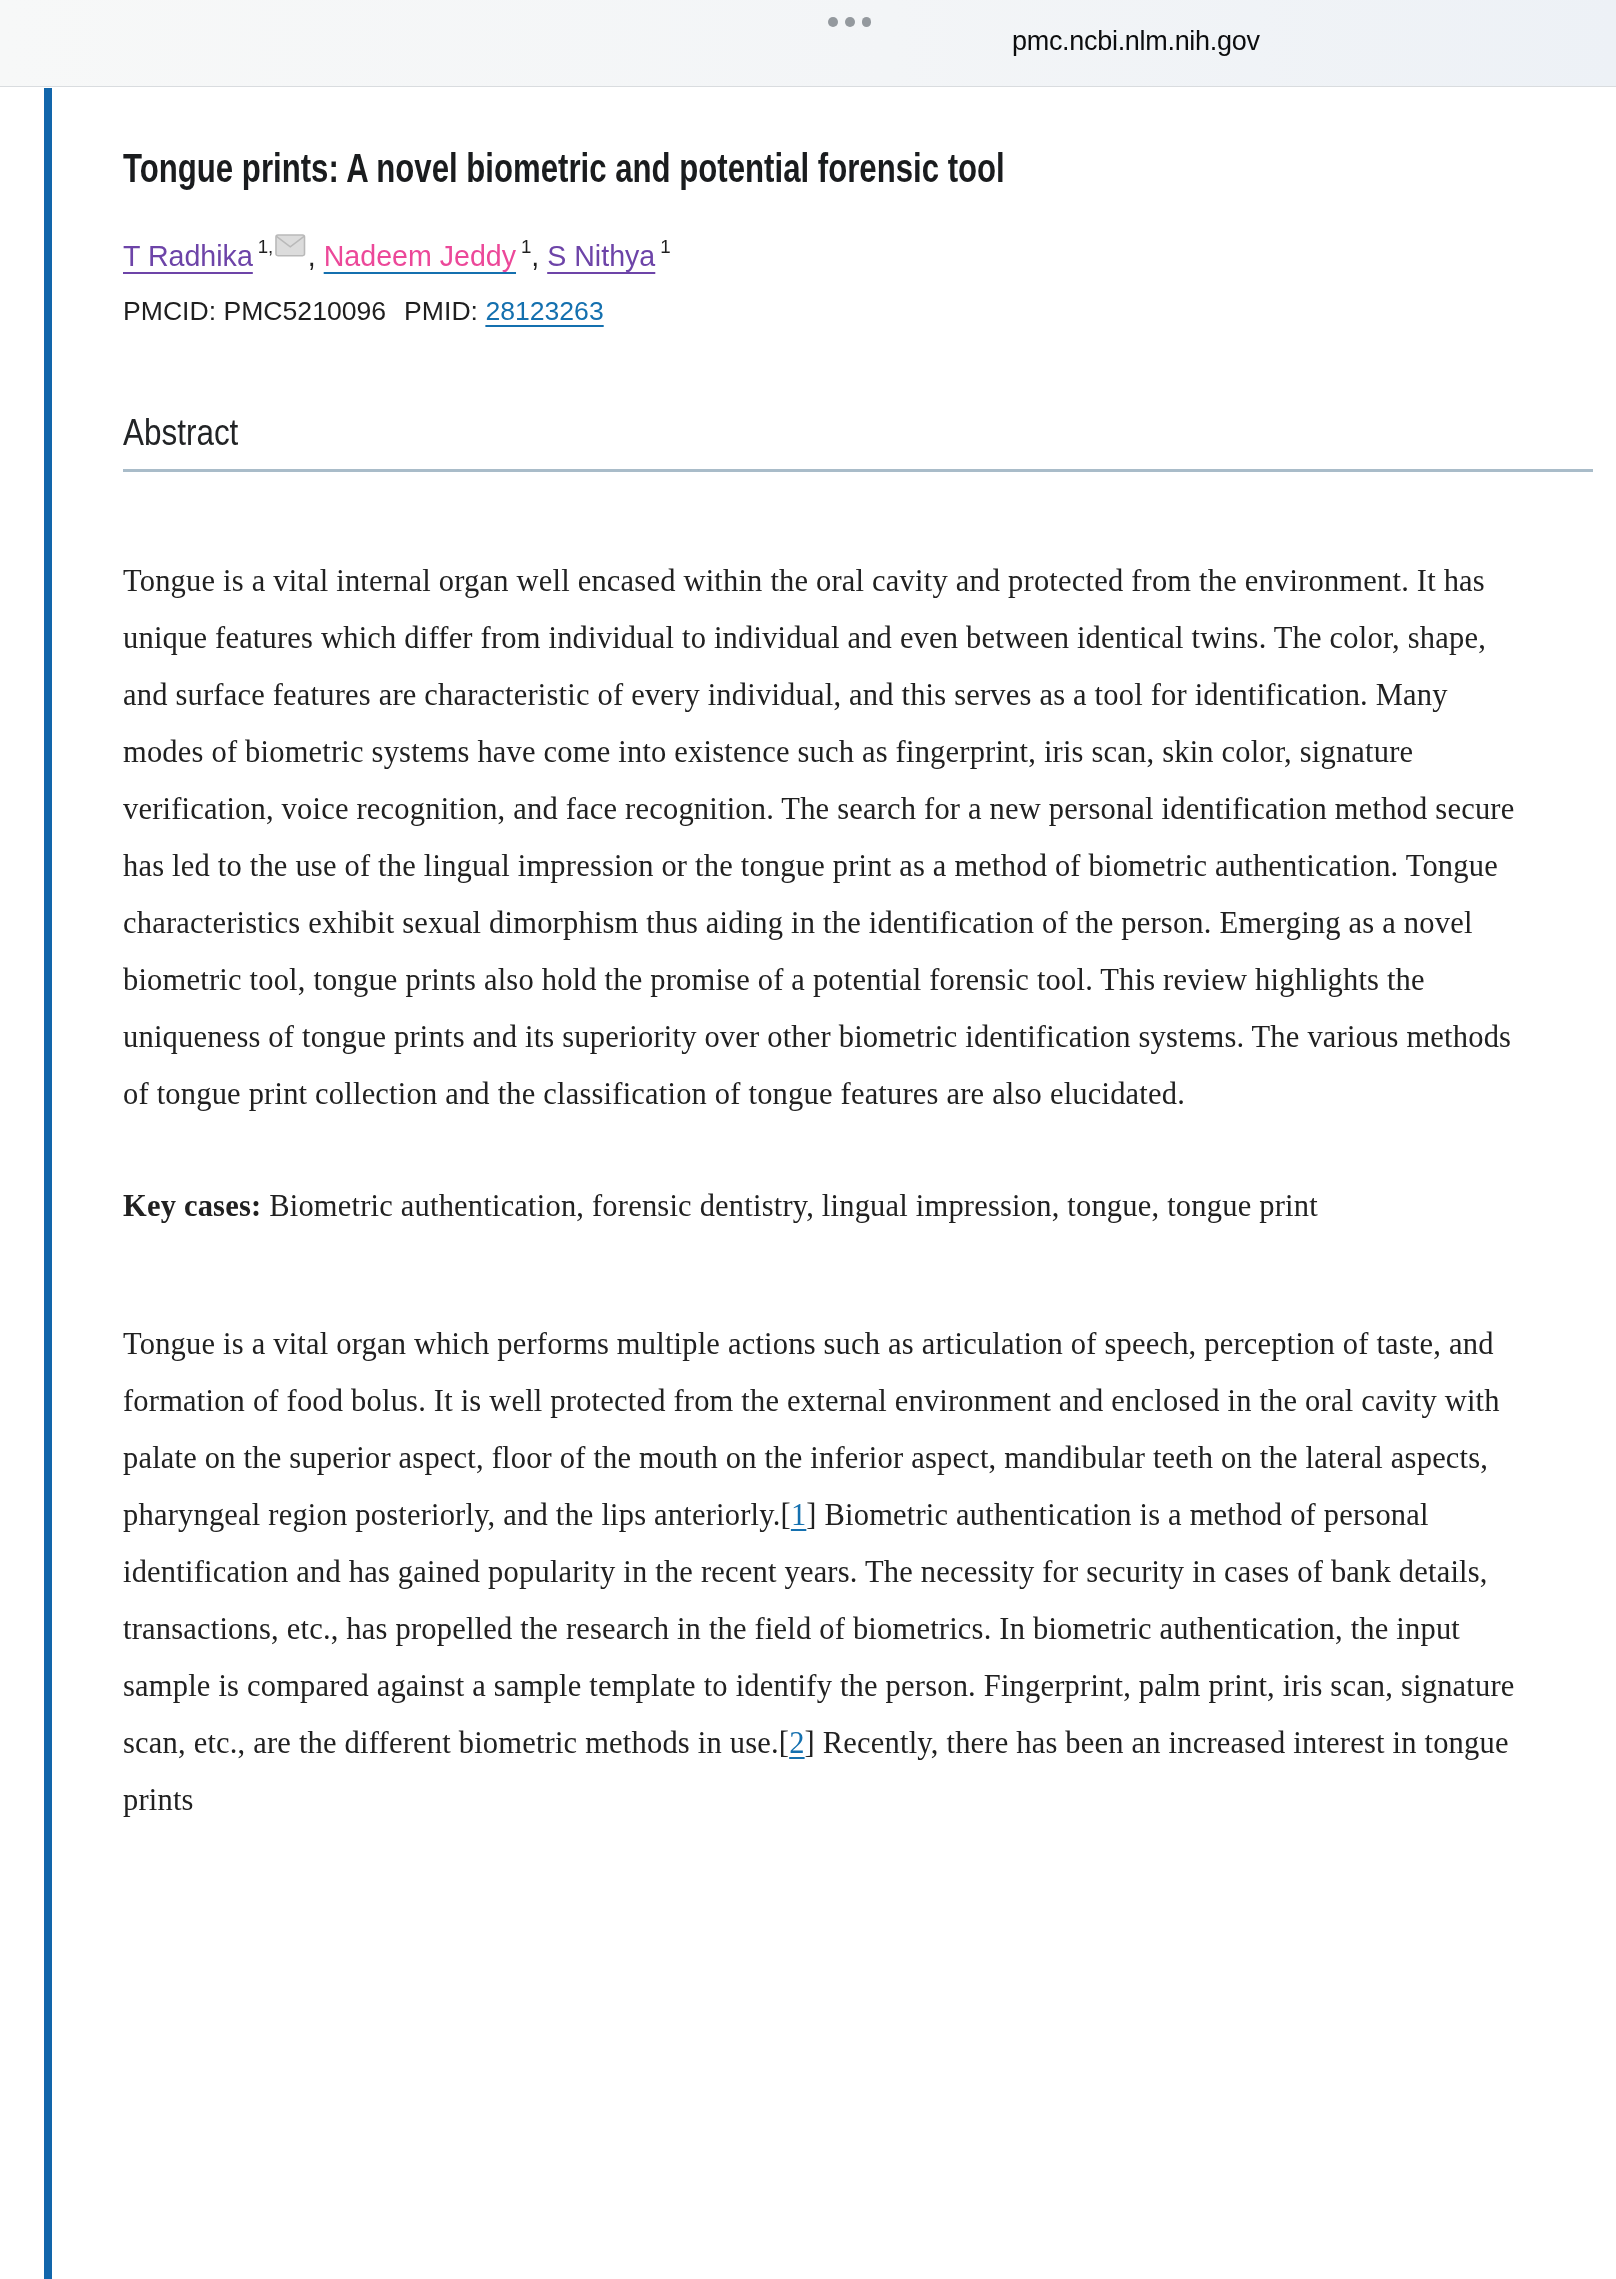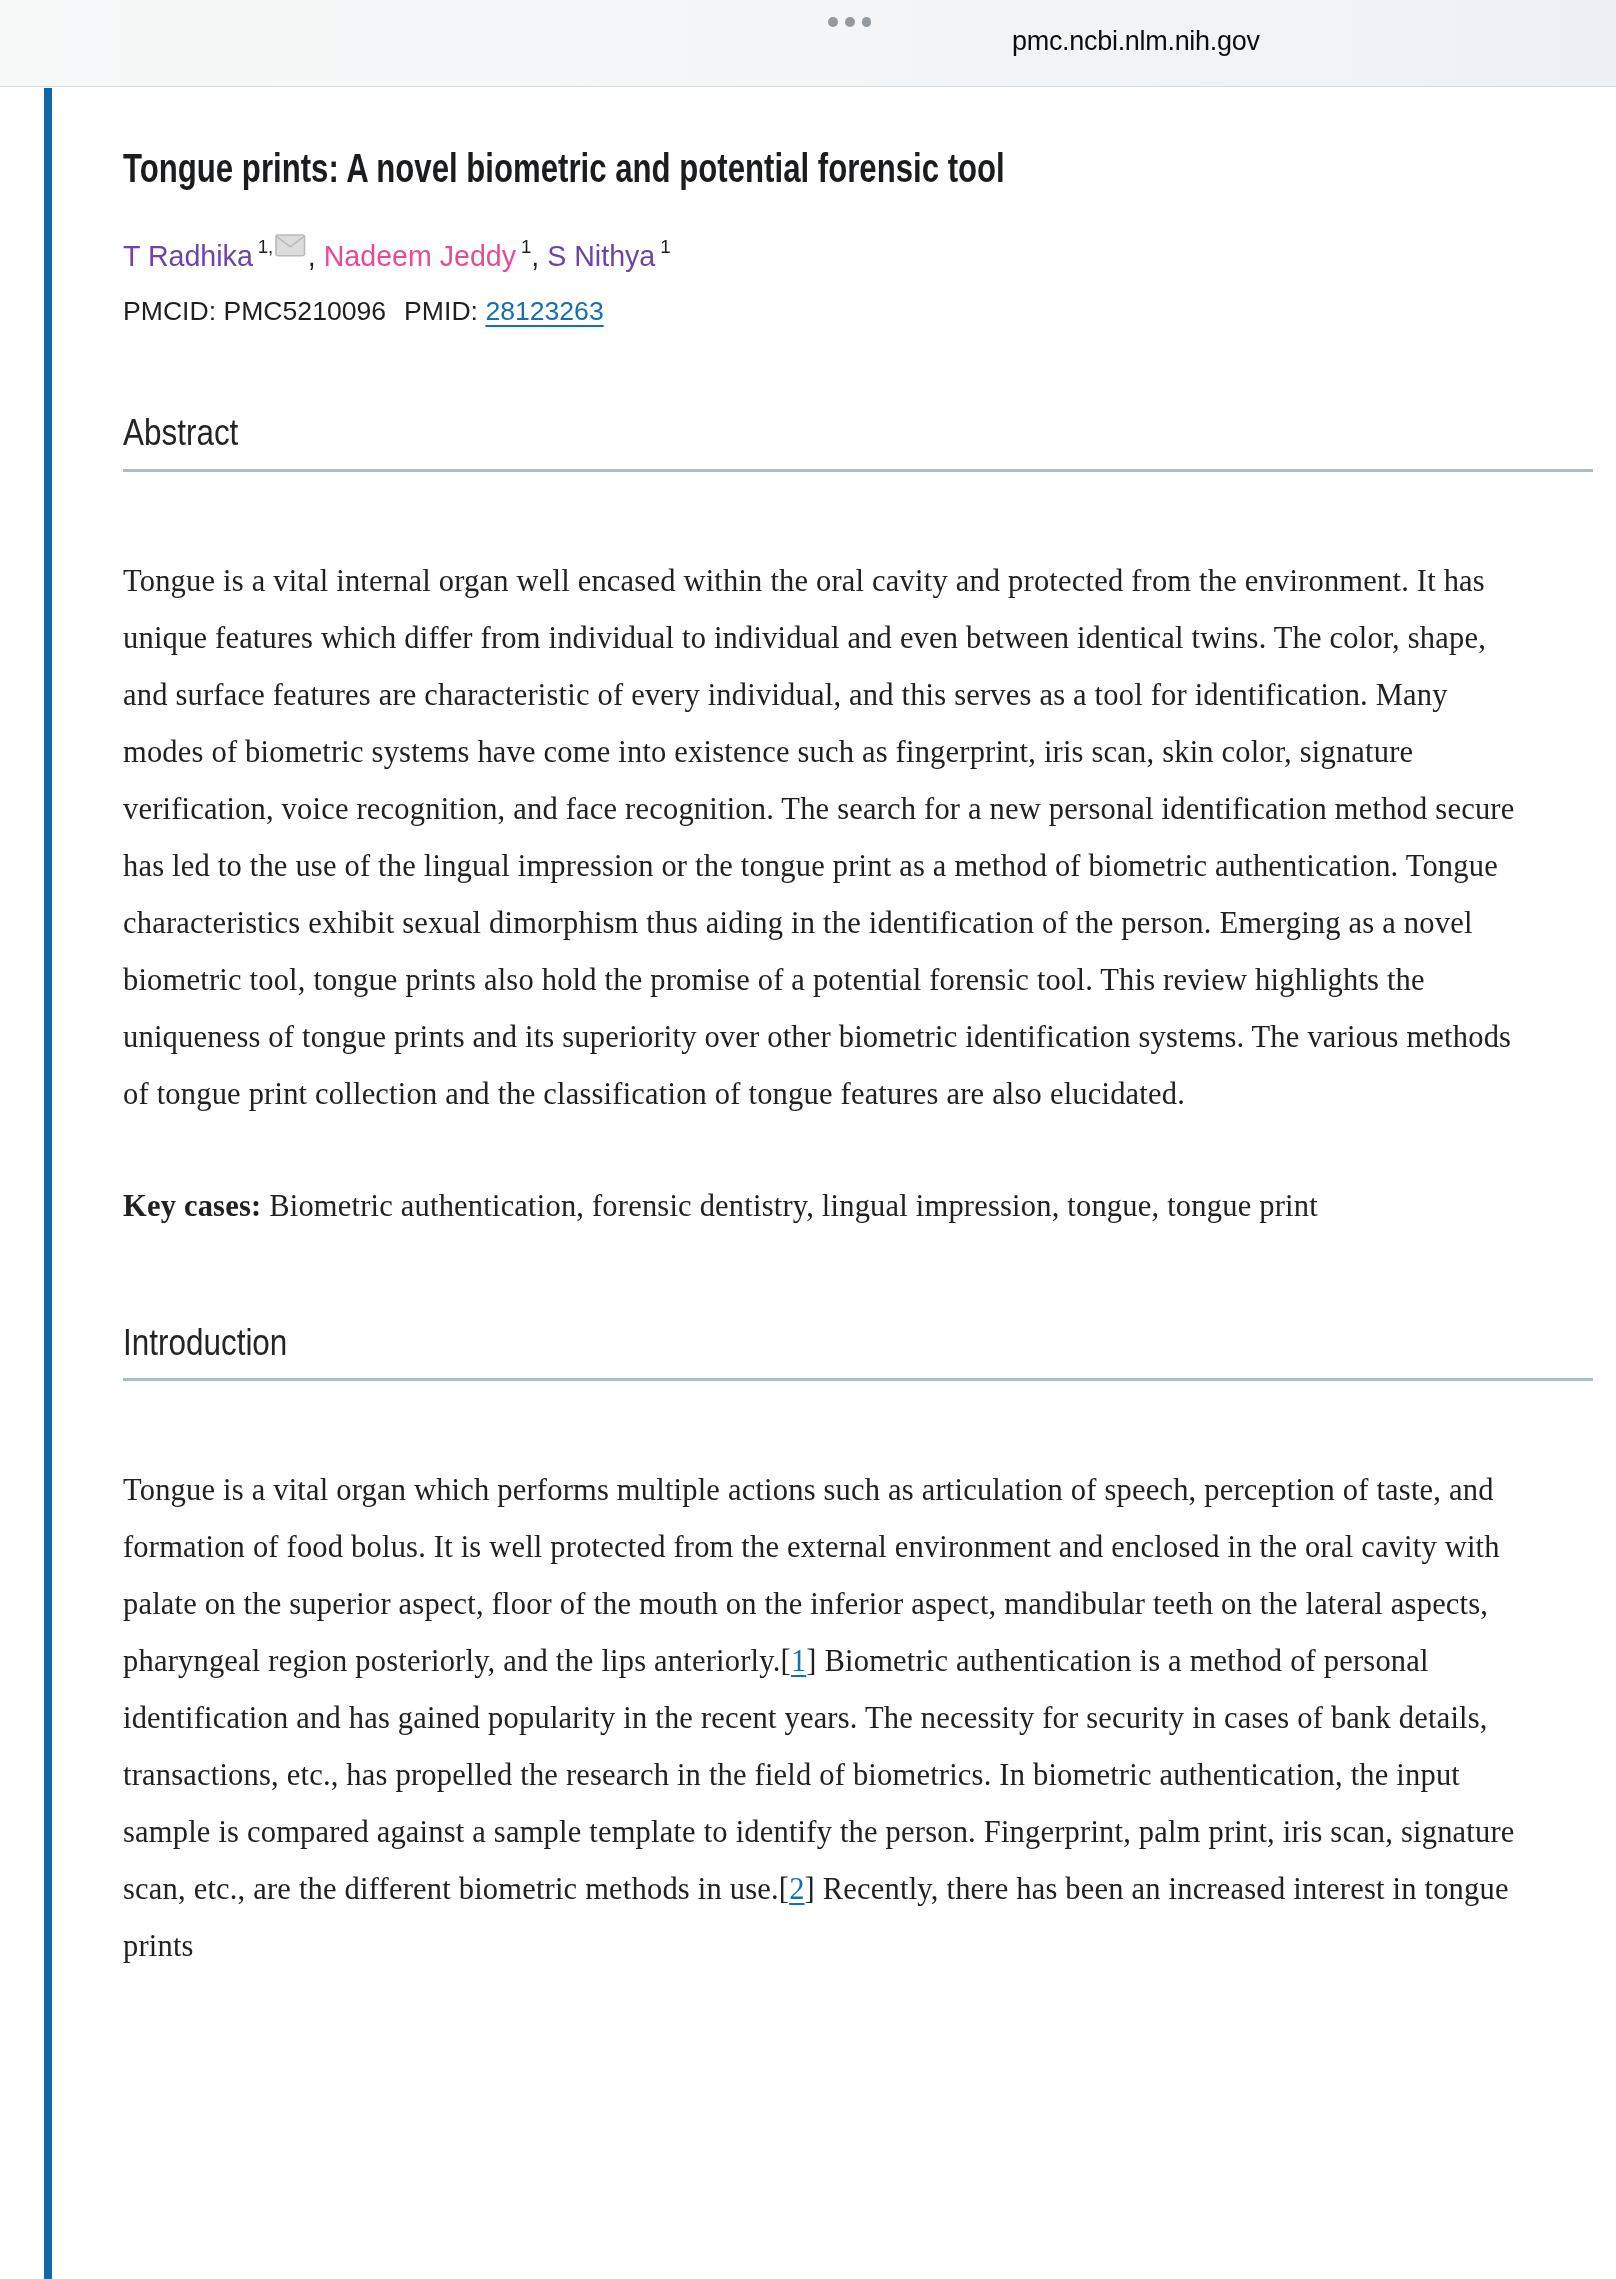--- a/index.html
+++ b/index.html
@@ -78,20 +78,21 @@
     transform: scaleX(0.76);
     transform-origin: 0 50%;
   }
 
   .authors {
     margin-top: 43px;
     font-size: 28.6px;
     color: #1f1f1f;
   }
   .author-link {
+    text-decoration: underline;
     text-decoration-thickness: 2px;
     text-underline-offset: 5.9px;
     cursor: pointer;
   }
   .author-link.visited { color: #6d44a8; text-decoration-color: #6d44a8; }
   .author-link.unvisited { color: #ec4899; text-decoration-color: #1470af; }
   .authors sup {
     font-size: 18.7px;
     vertical-align: 12.8px;
     margin-left: 4.9px;
@@ -223,23 +224,20 @@
     <div class="section-heading heading-abstract">
       <span class="h-text">Abstract</span>
     </div>
 
     <p class="body-para">Tongue is a vital internal organ well encased within the oral cavity and protected from the environment. It has unique features which differ from individual to individual and even between identical twins. The color, shape, and surface features are characteristic of every individual, and this serves as a tool for identification. Many modes of biometric systems have come into existence such as fingerprint, iris scan, skin color, signature verification, voice recognition, and face recognition. The search for a new personal identification method secure has led to the use of the lingual impression or the tongue print as a method of biometric authentication. Tongue characteristics exhibit sexual dimorphism thus aiding in the identification of the person. Emerging as a novel biometric tool, tongue prints also hold the promise of a potential forensic tool. This review highlights the uniqueness of tongue prints and its superiority over other biometric identification systems. The various methods of tongue print collection and the classification of tongue features are also elucidated.</p>
 
     <p class="keywords-para">
       <span class="keywords-label">Key cases: </span><span>Biometric authentication, forensic dentistry, lingual impression, tongue, tongue print</span>
     </p>
 
-    <div class="section-heading heading-introduction">
-      <span class="h-text">Introduction</span>
-    </div>
 
     <p class="body-para">
       <span>Tongue is a vital organ which performs multiple actions such as articulation of speech, perception of taste, and formation of food bolus. It is well protected from the external environment and enclosed in the oral cavity with palate on the superior aspect, floor of the mouth on the inferior aspect, mandibular teeth on the lateral aspects, pharyngeal region posteriorly, and the lips anteriorly.[</span><a class="ref-link">1</a><span>] Biometric authentication is a method of personal identification and has gained popularity in the recent years. The necessity for security in cases of bank details, transactions, etc., has propelled the research in the field of biometrics. In biometric authentication, the input sample is compared against a sample template to identify the person. Fingerprint, palm print, iris scan, signature scan, etc., are the different biometric methods in use.[</span><a class="ref-link">2</a><span>] Recently, there has been an increased interest in tongue prints</span>
     </p>
 
   </div>
 </div>
 
 
 </body></html>

